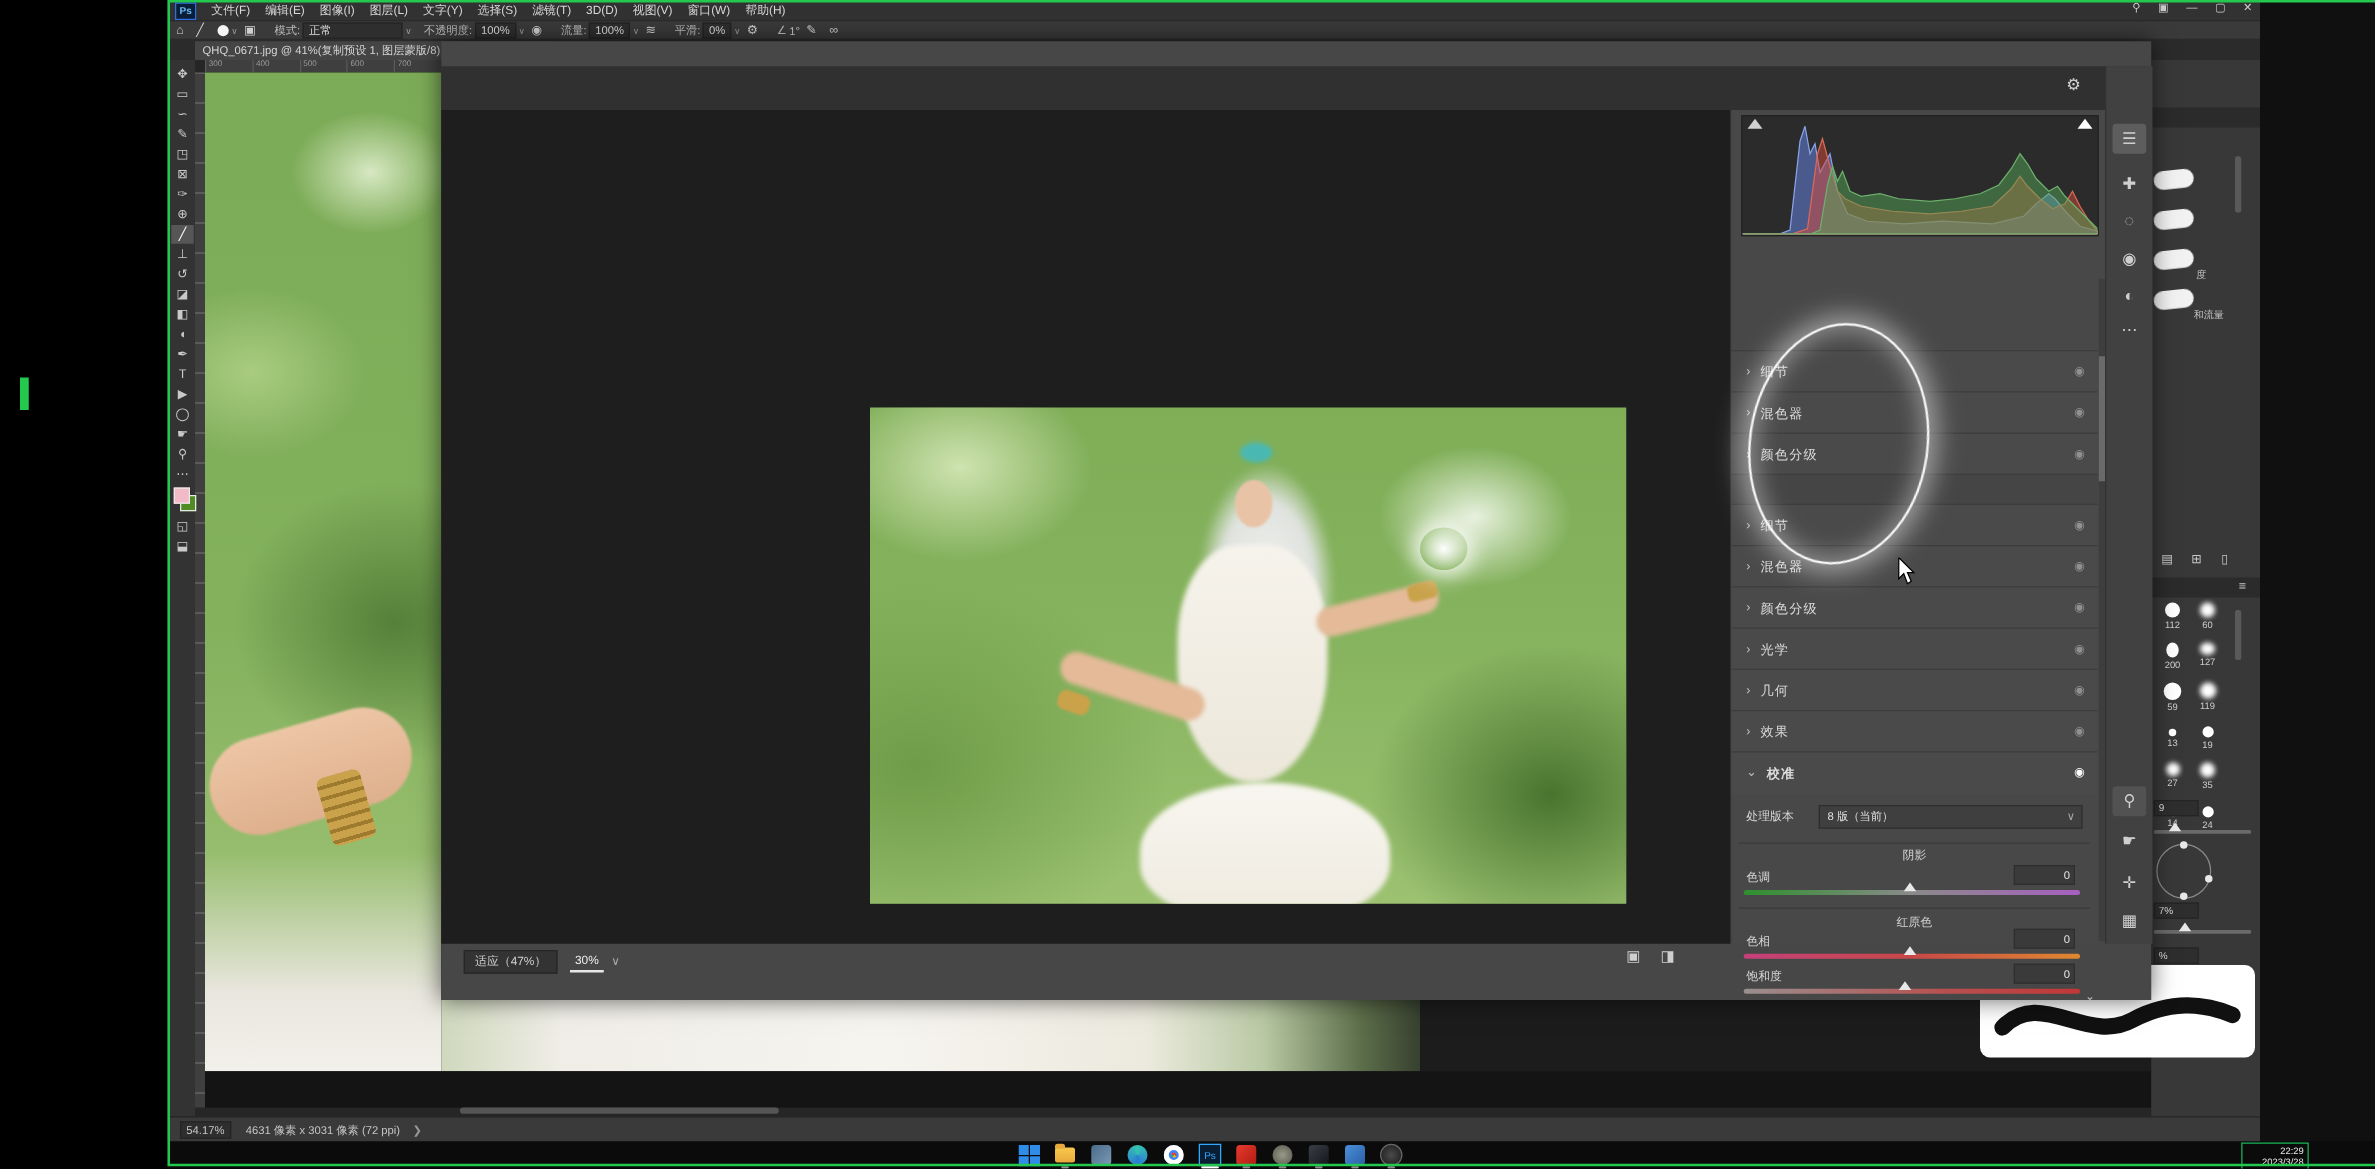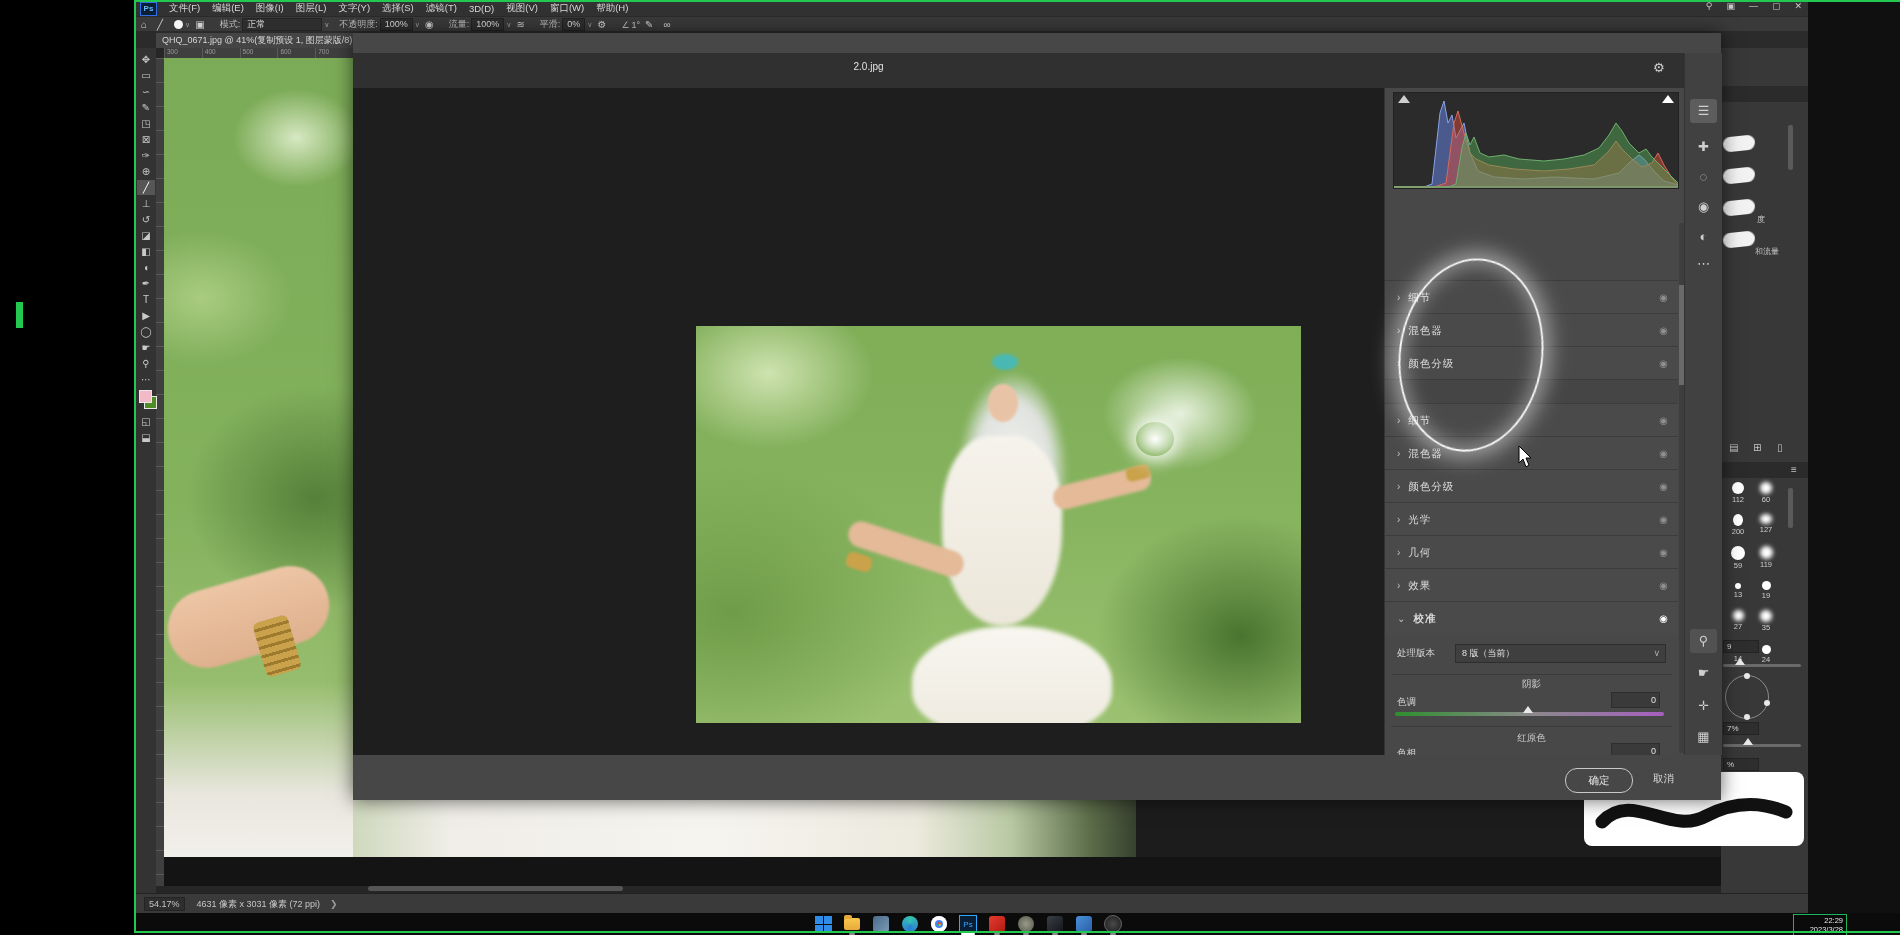--- a/index.html
+++ b/index.html
@@ -313,21 +313,20 @@
   </div>
 
   <div class="abs white-preview">
     <svg width="220" height="74">
       <path d="M18,50 C 48,18 86,64 122,44 C 152,28 178,30 202,40" fill="none" stroke="#111" stroke-width="13" stroke-linecap="round"></path>
     </svg>
   </div>
 
   <div class="abs crw">
     <div class="crw-head">
-      <span class="crw-file">2.0.jpg</span>
       <span class="crw-hicon" style="left:1300px">⚙</span>
       <span class="crw-hicon" style="left:1342px">⤢</span>
     </div>
 
     <div class="crw-preview">
       <div class="crw-img">
         <div class="fig" style="left:262px;top:45px;width:110px;height:200px;background:radial-gradient(closest-side,#f2f3f0,#dfe2de 70%,rgba(223,226,222,0));filter:blur(3px)"></div>
         <div class="fig" style="left:292px;top:58px;width:30px;height:38px;background:#e9c3a6;filter:blur(1px)"></div>
         <div class="fig" style="left:296px;top:28px;width:26px;height:16px;background:#49b8b2;filter:blur(1.5px)"></div>
         <div class="fig" style="left:246px;top:110px;width:120px;height:190px;border-radius:40% 40% 50% 50%;background:linear-gradient(180deg,#f6f3ec,#ece7da);filter:blur(2px)"></div>
@@ -449,24 +448,20 @@
       <span class="sicon" style="top:146px">◉</span>
       <span class="sicon" style="top:176px">◐</span>
       <span class="sicon" style="top:203px">⋯</span>
       <div class="sbox" style="top:576px;background:#525252"></div>
       <span class="sicon" style="top:580px">⚲</span>
       <span class="sicon" style="top:612px">☛</span>
       <span class="sicon" style="top:645px">✛</span>
       <span class="sicon" style="top:676px">▦</span>
     </div>
 
-    <div class="crw-footer">
-      <div class="okbtn">确定</div>
-      <span class="cancelbtn">取消</span>
-    </div>
   </div>
 
   <div class="abs ring"></div>
   <div class="abs cursor">
     <svg width="16" height="22">
         <polygon points="1,0 1,17 5,13 8,21 11,19 8,12 13,12" fill="#fff" stroke="#000" stroke-width="1"></polygon>
       </svg>
   </div>
 
   <div class="abs taskbar">

